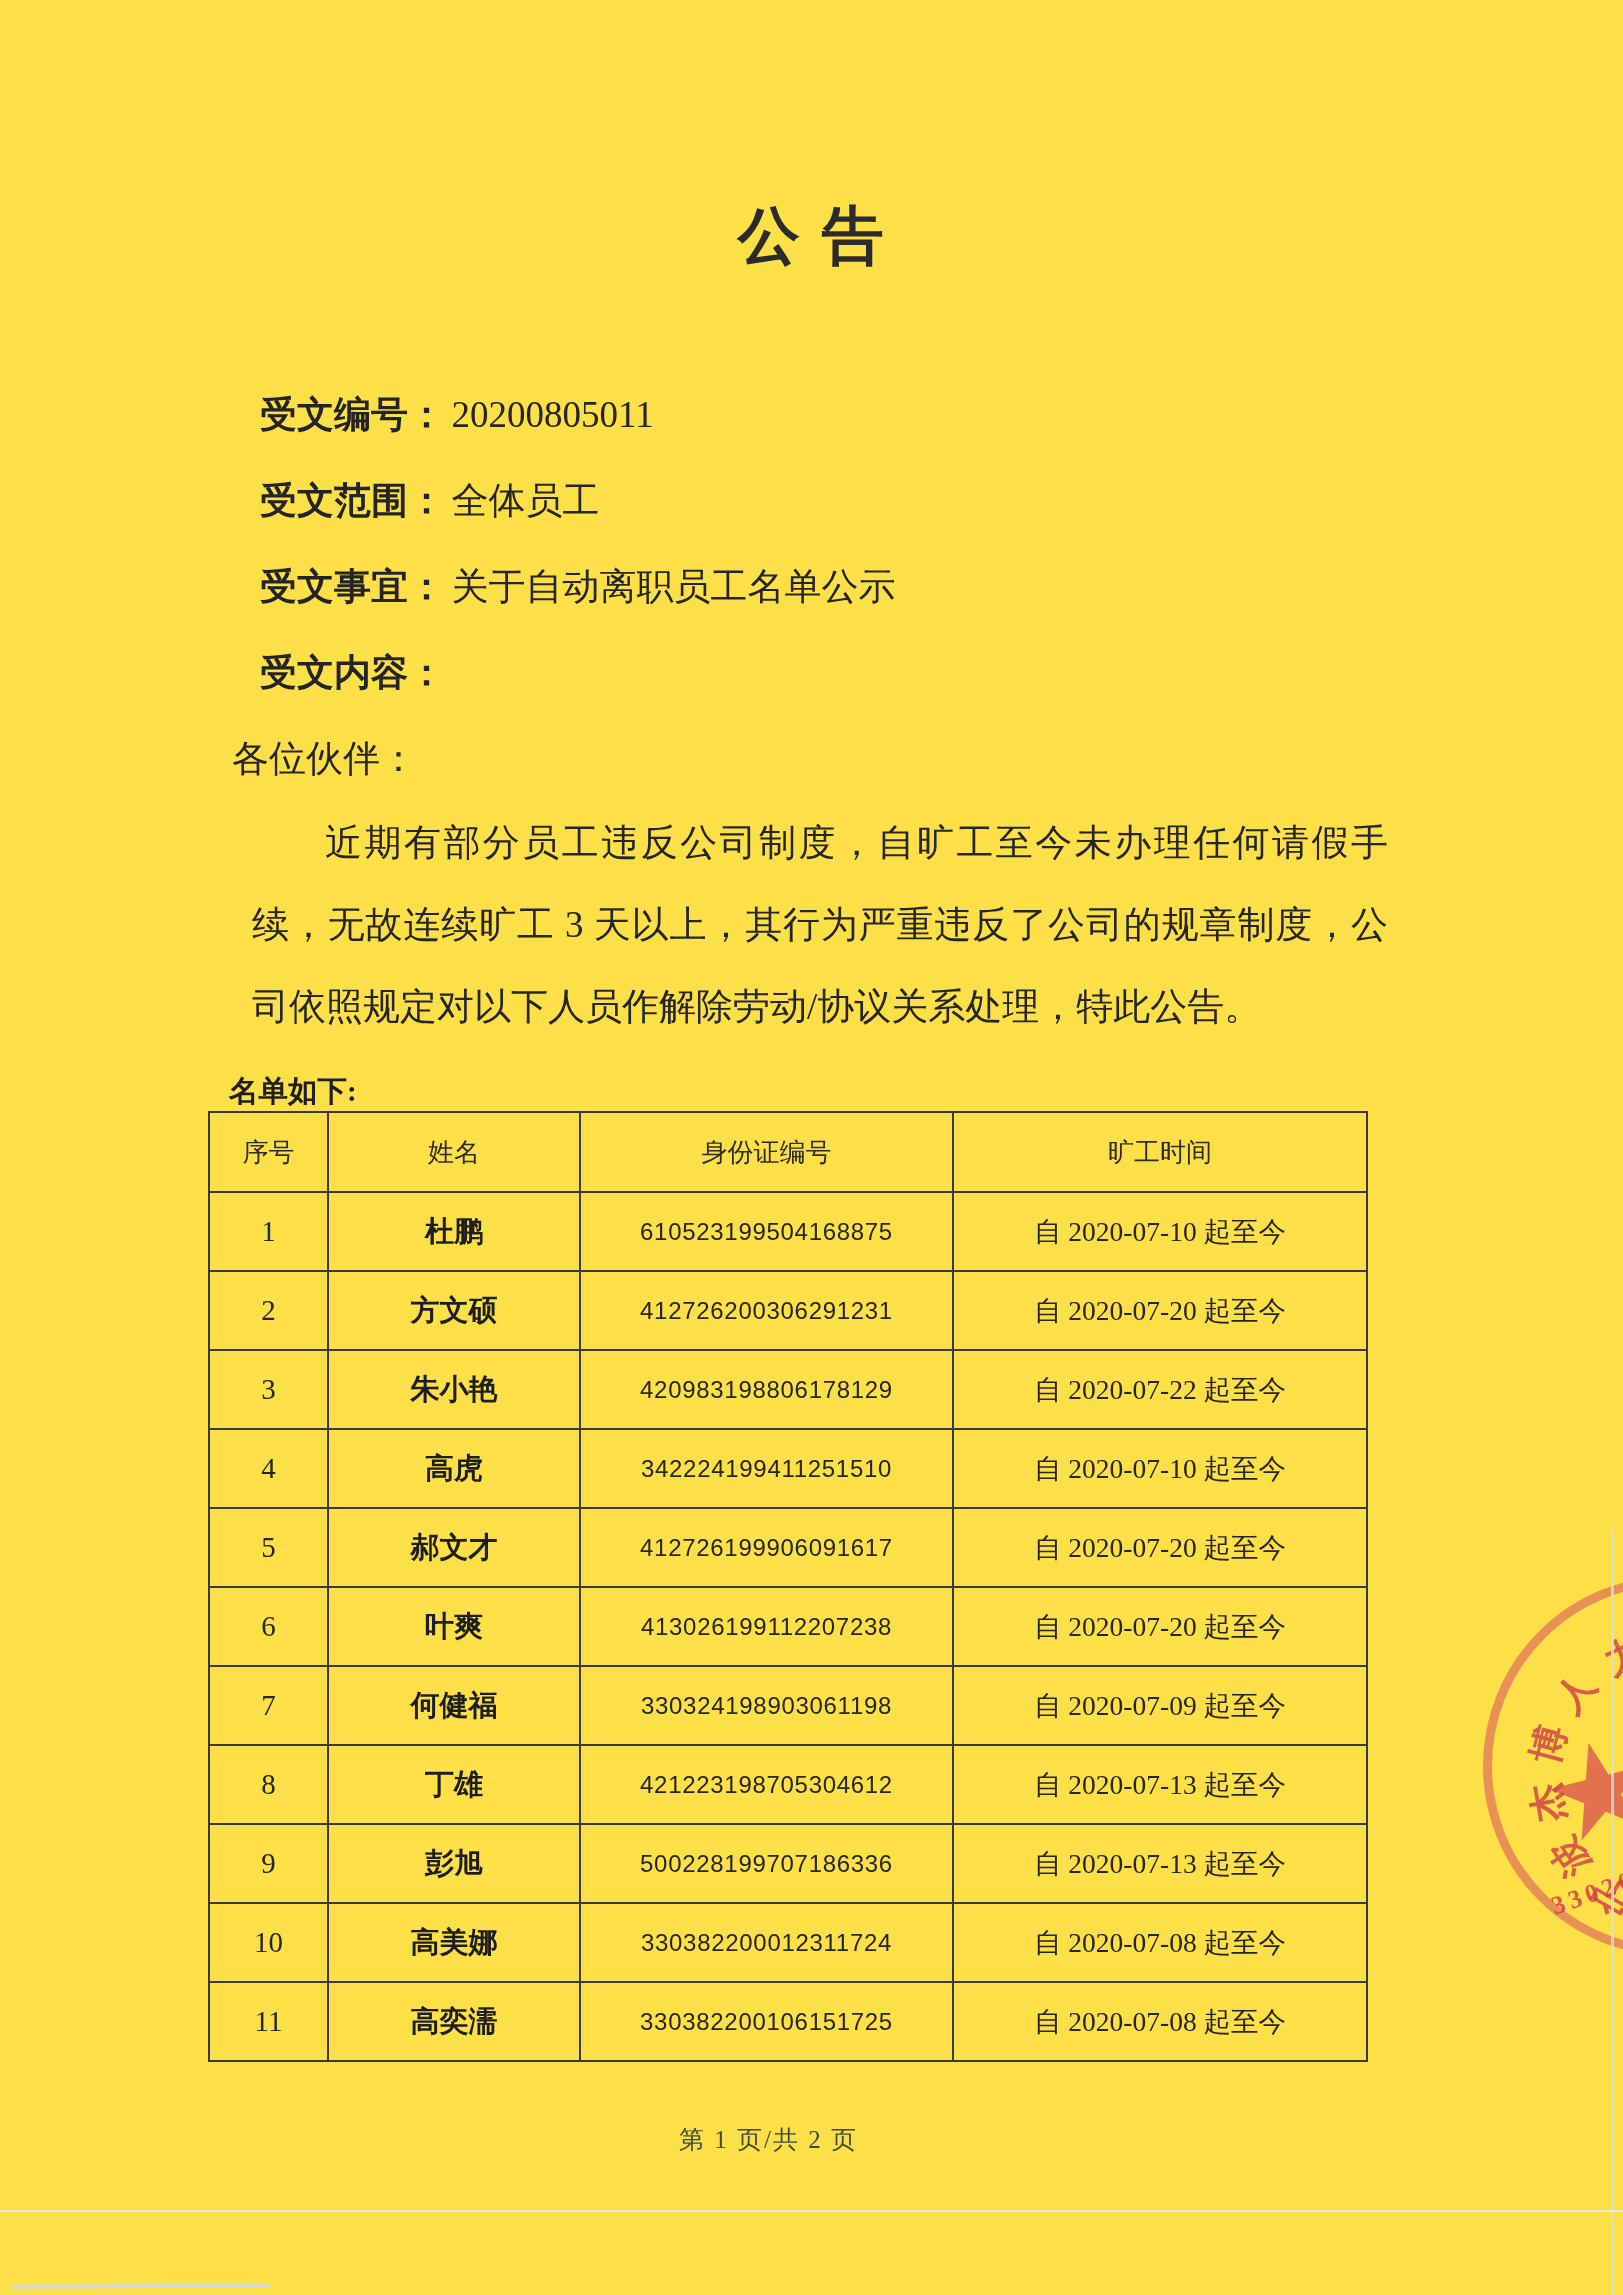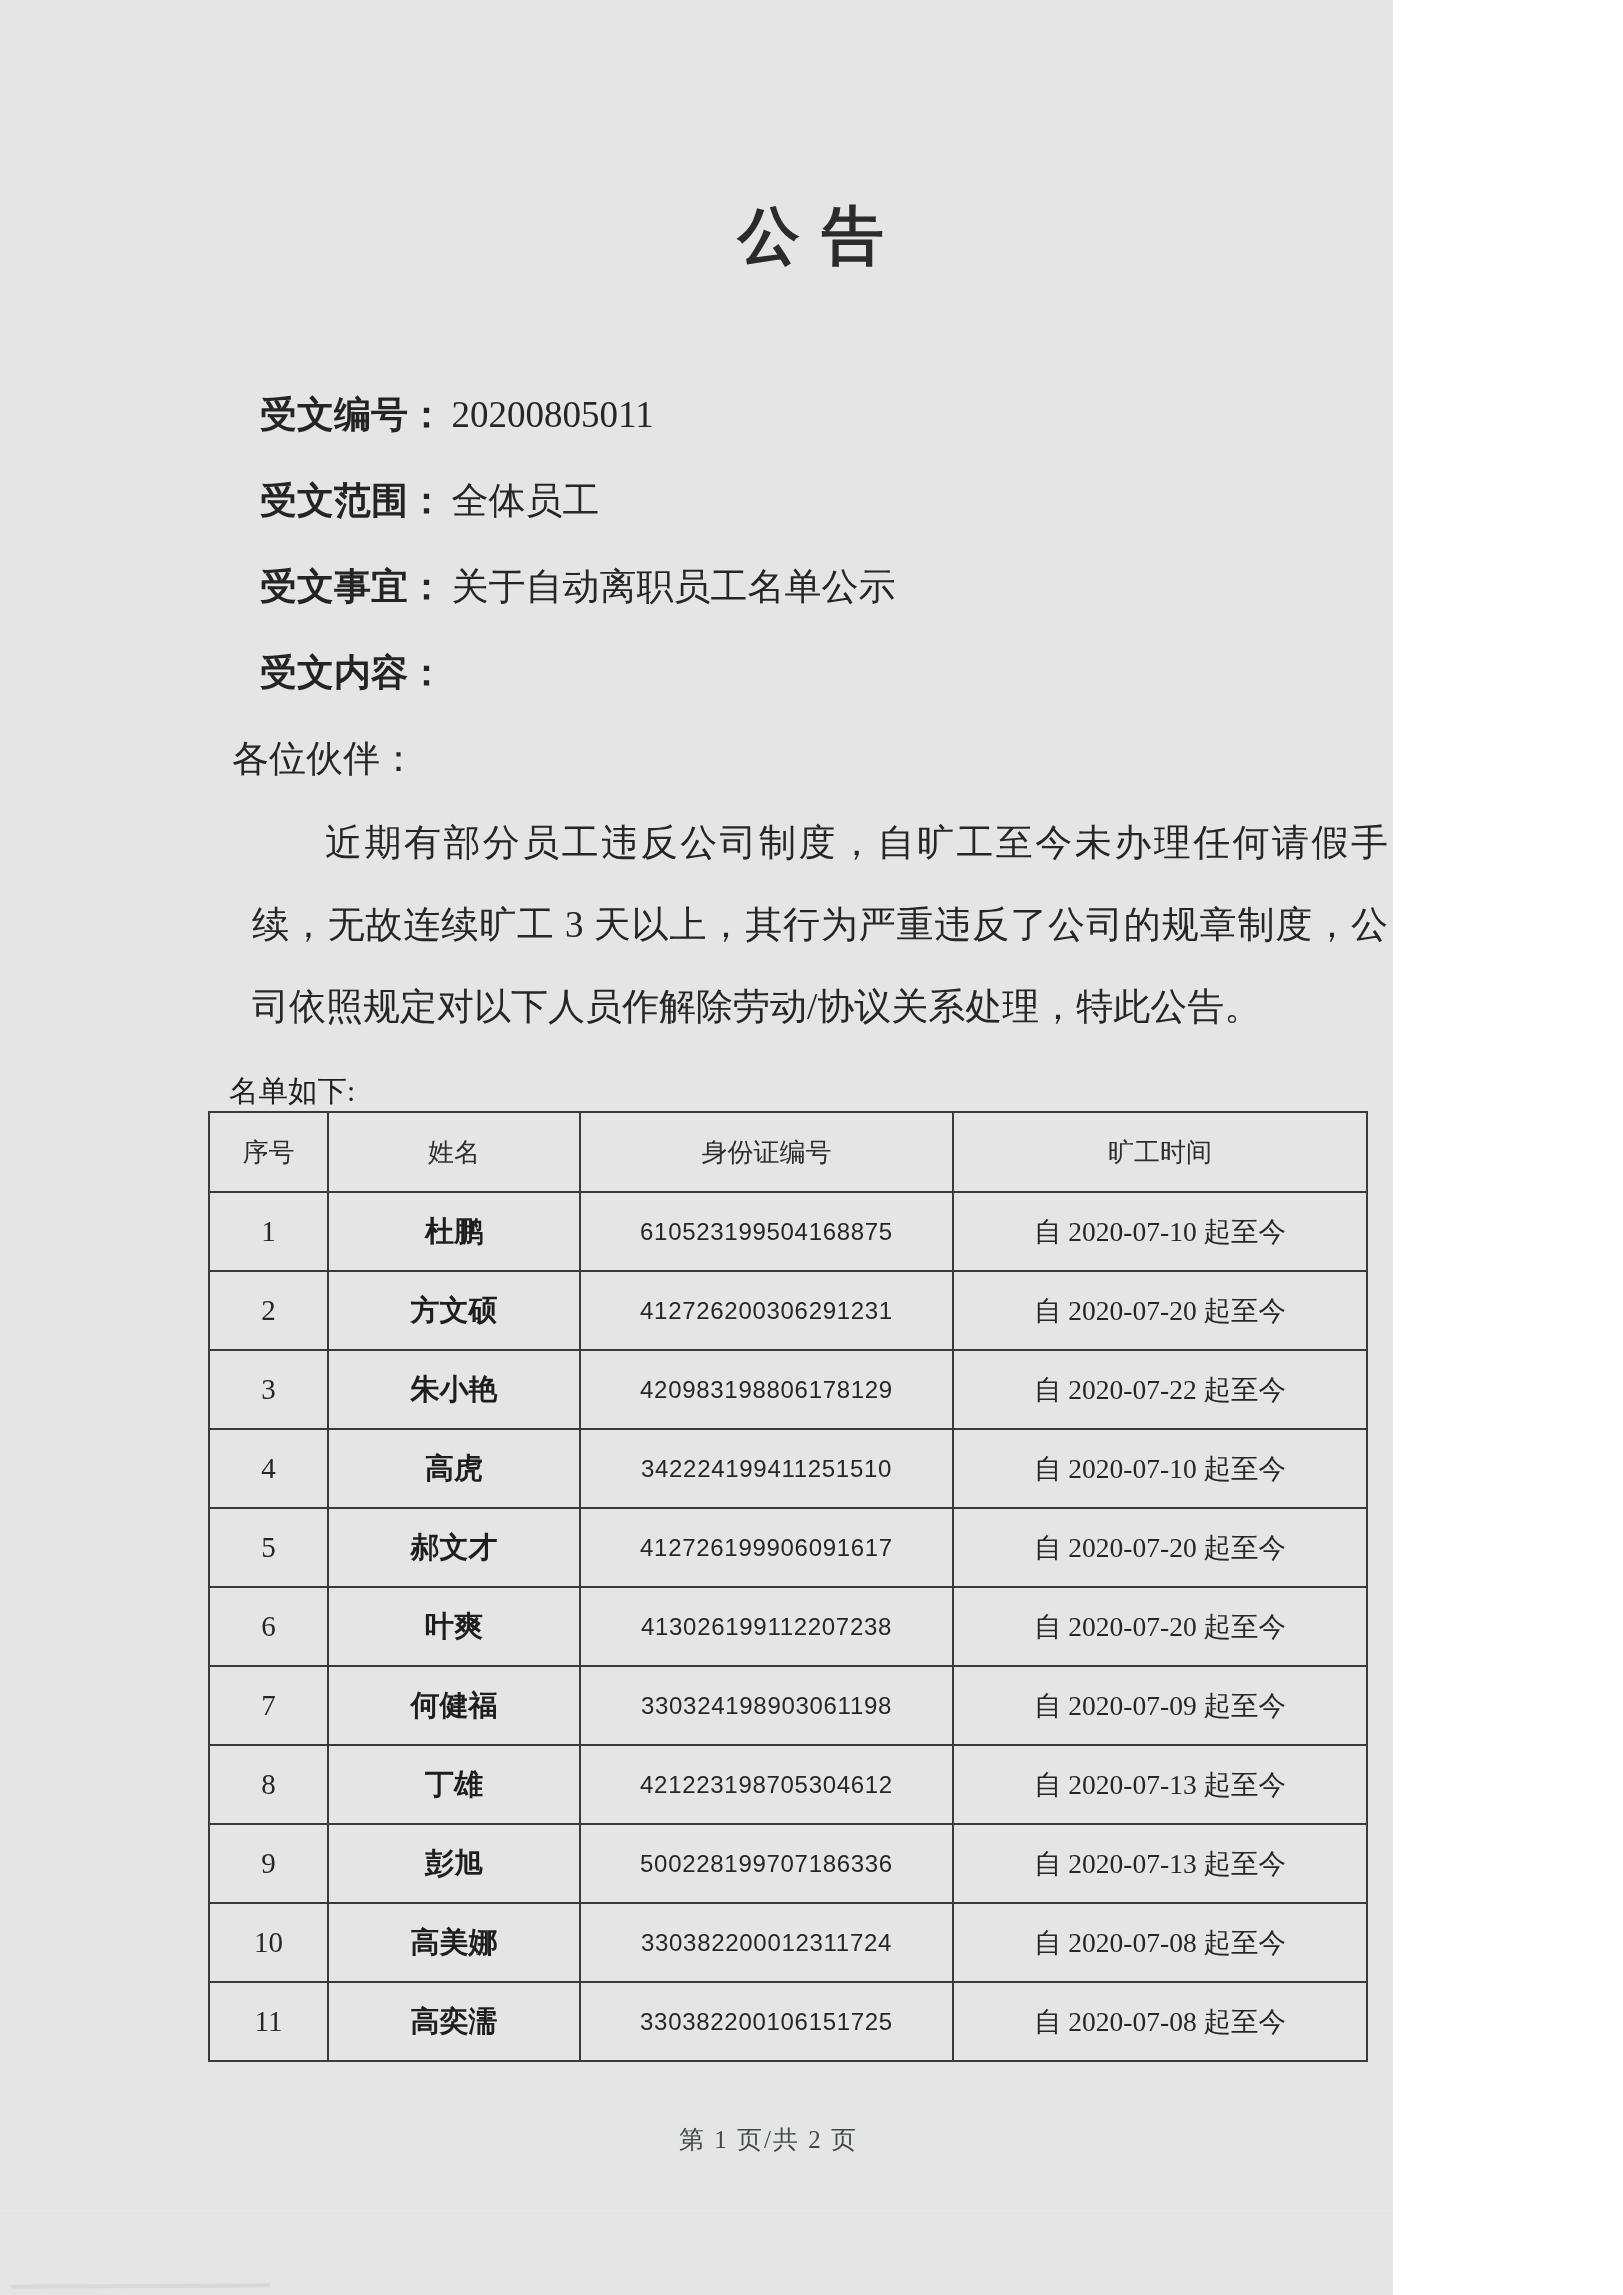--- a/index.html
+++ b/index.html
@@ -1,20 +1,20 @@
 <!DOCTYPE html>
 <html style="font-size:10.5px"><head>
 <meta charset="utf-8">
 <style>
   html, body { margin: 0; padding: 0; background: #ffffff; }
   .page {
     position: relative;
-    width: 1393px;
+    width: 1623px;
     height: 2295px;
-    background: #e5e5e5;
+    background: #fde047;
     overflow: hidden;
     color: #262626;
     font-family: "Liberation Serif", "DejaVu Serif", serif;
   }
 
   
   .doc-title {
     position: absolute;
     top: 194px; left: 0; width: 1623px;
     text-align: center;
@@ -49,21 +49,21 @@
     white-space: nowrap;
     text-align: justify;
   }
   .para-line.fill { text-align-last: justify; }
   .para-line.indent { text-indent: 73px; }
 
   .list-intro {
     position: absolute;
     top: 1072px; left: 229px;
     font-size: 29.5px;
-    font-weight: normal;
+    font-weight: bold;
     color: #1f1f1f;
     white-space: nowrap;
   }
 
   
   table.absence {
     position: absolute;
     top: 1111px; left: 208px;
     width: 1159px;
     border-collapse: collapse;

